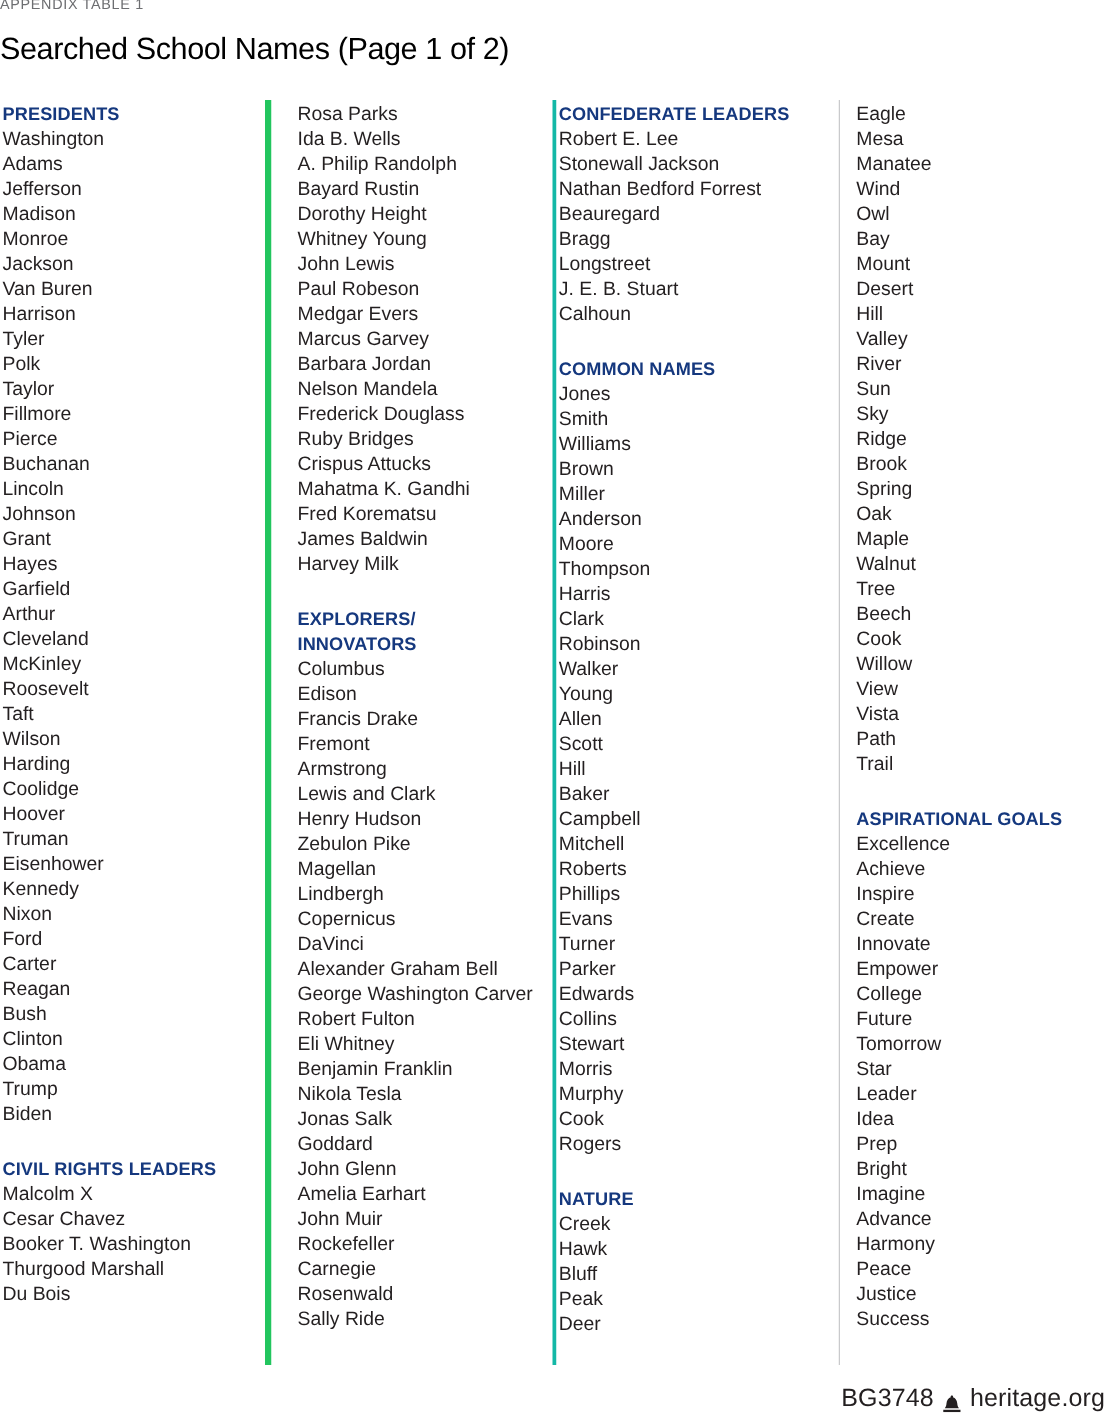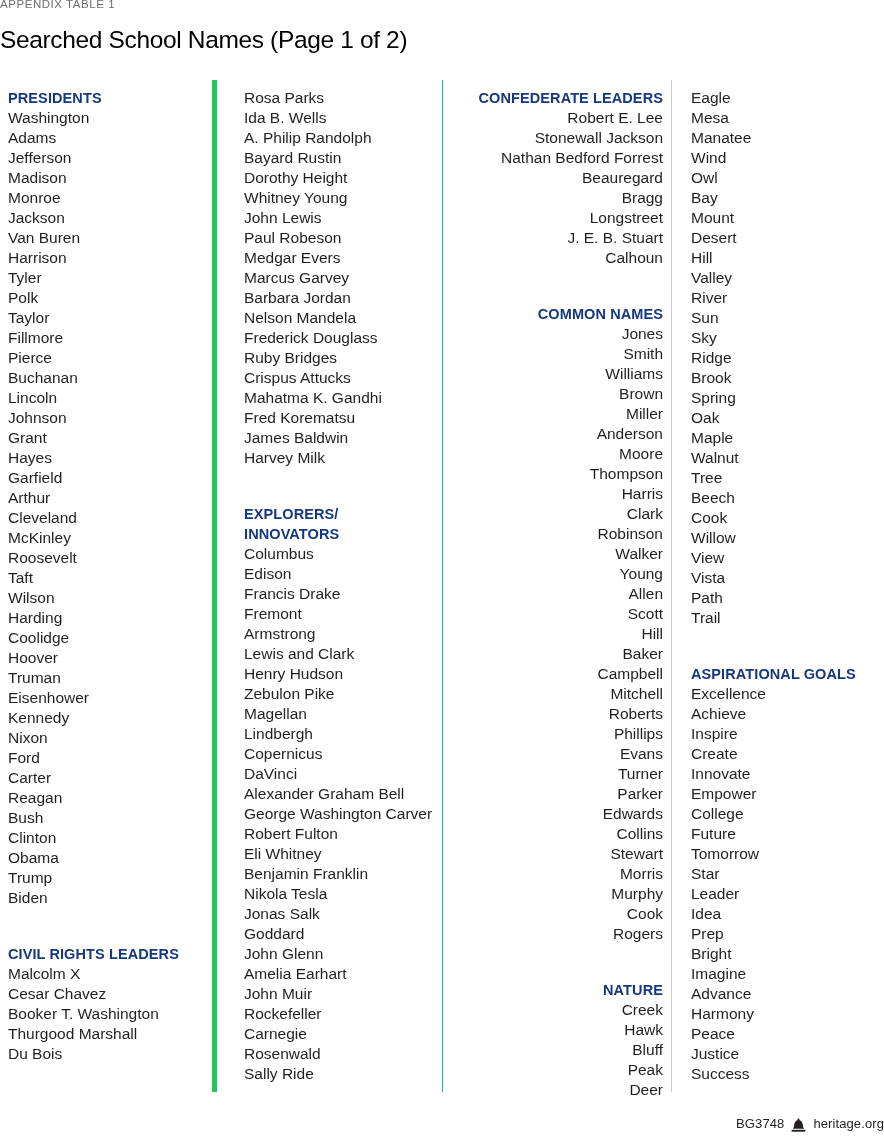--- a/index.html
+++ b/index.html
@@ -55,24 +55,24 @@
     height: 1012px;
     display: flex;
   }
 
   .col {
     position: relative;
     box-sizing: border-box;
   }
   .col-0 { width: 212px; padding-right: 10px; }
   .col-1 { width: 230px; padding-left: 19px; border-left: 5px solid #22c55e; }
-  .col-2 { width: 229px; padding-left: 17px; border-left: 1px solid #14b8a6; text-align: right; }
+  .col-2 { width: 229px; border-left: 3px solid #14b8a6; }
   .col-3 { width: 213px; padding-left: 11px; border-left: 1px solid #c9cacc; }
 
-  .group { margin: 8px; padding: 0; }
+  .group { margin: 2px; padding: 0; }
 
   .group-heading {
     font-size: 14.5px;
     font-weight: 700;
     color: #15387e;
     letter-spacing: 0.1px;
     line-height: 20px;
     white-space: nowrap;
   }
 
@@ -87,21 +87,21 @@
   .gap { height: 20px; }
 
   
   .footer {
     position: absolute;
     right: 0px;
     bottom: 9px;
     display: flex;
     align-items: center;
     gap: 7px;
-    font-size: 13px;
+    font-size: 20px;
     color: #231f20;
   }
   .footer .bg-code { letter-spacing: 0.1px; }
   .bell-icon {
     display: inline-block;
     width: 15px;
     height: 15px;
     position: relative;
     top: 1px;
   }

